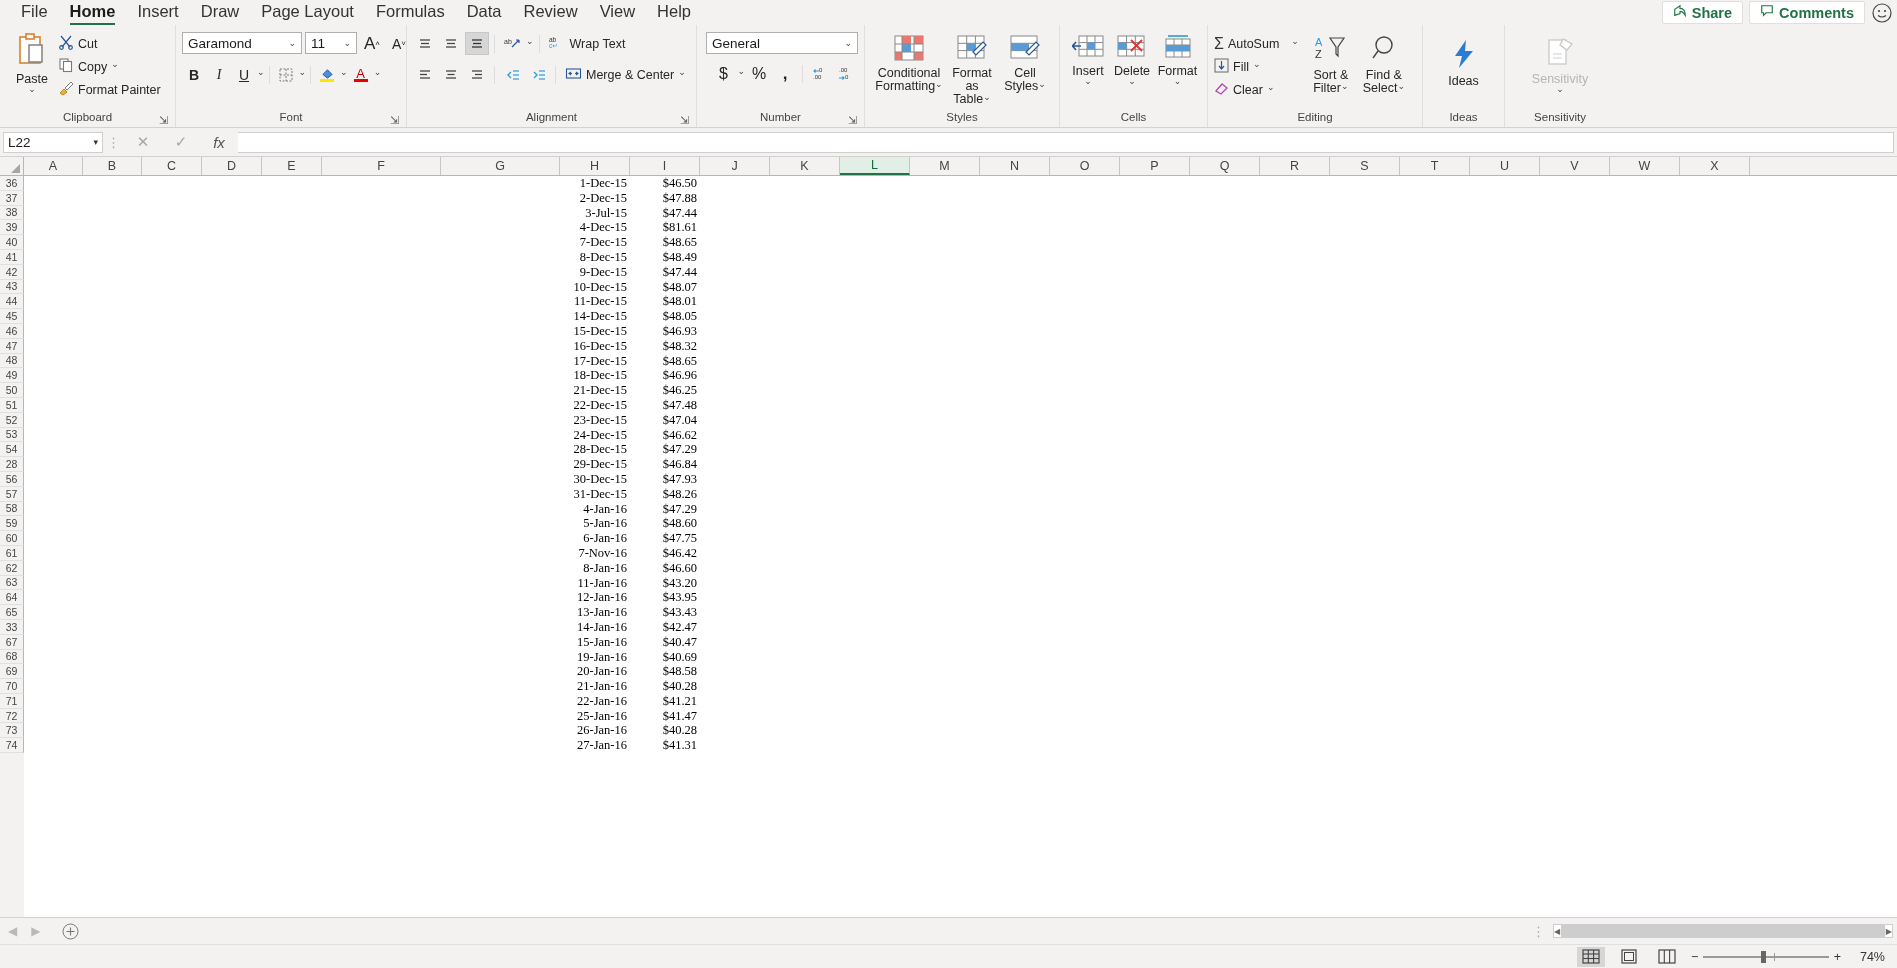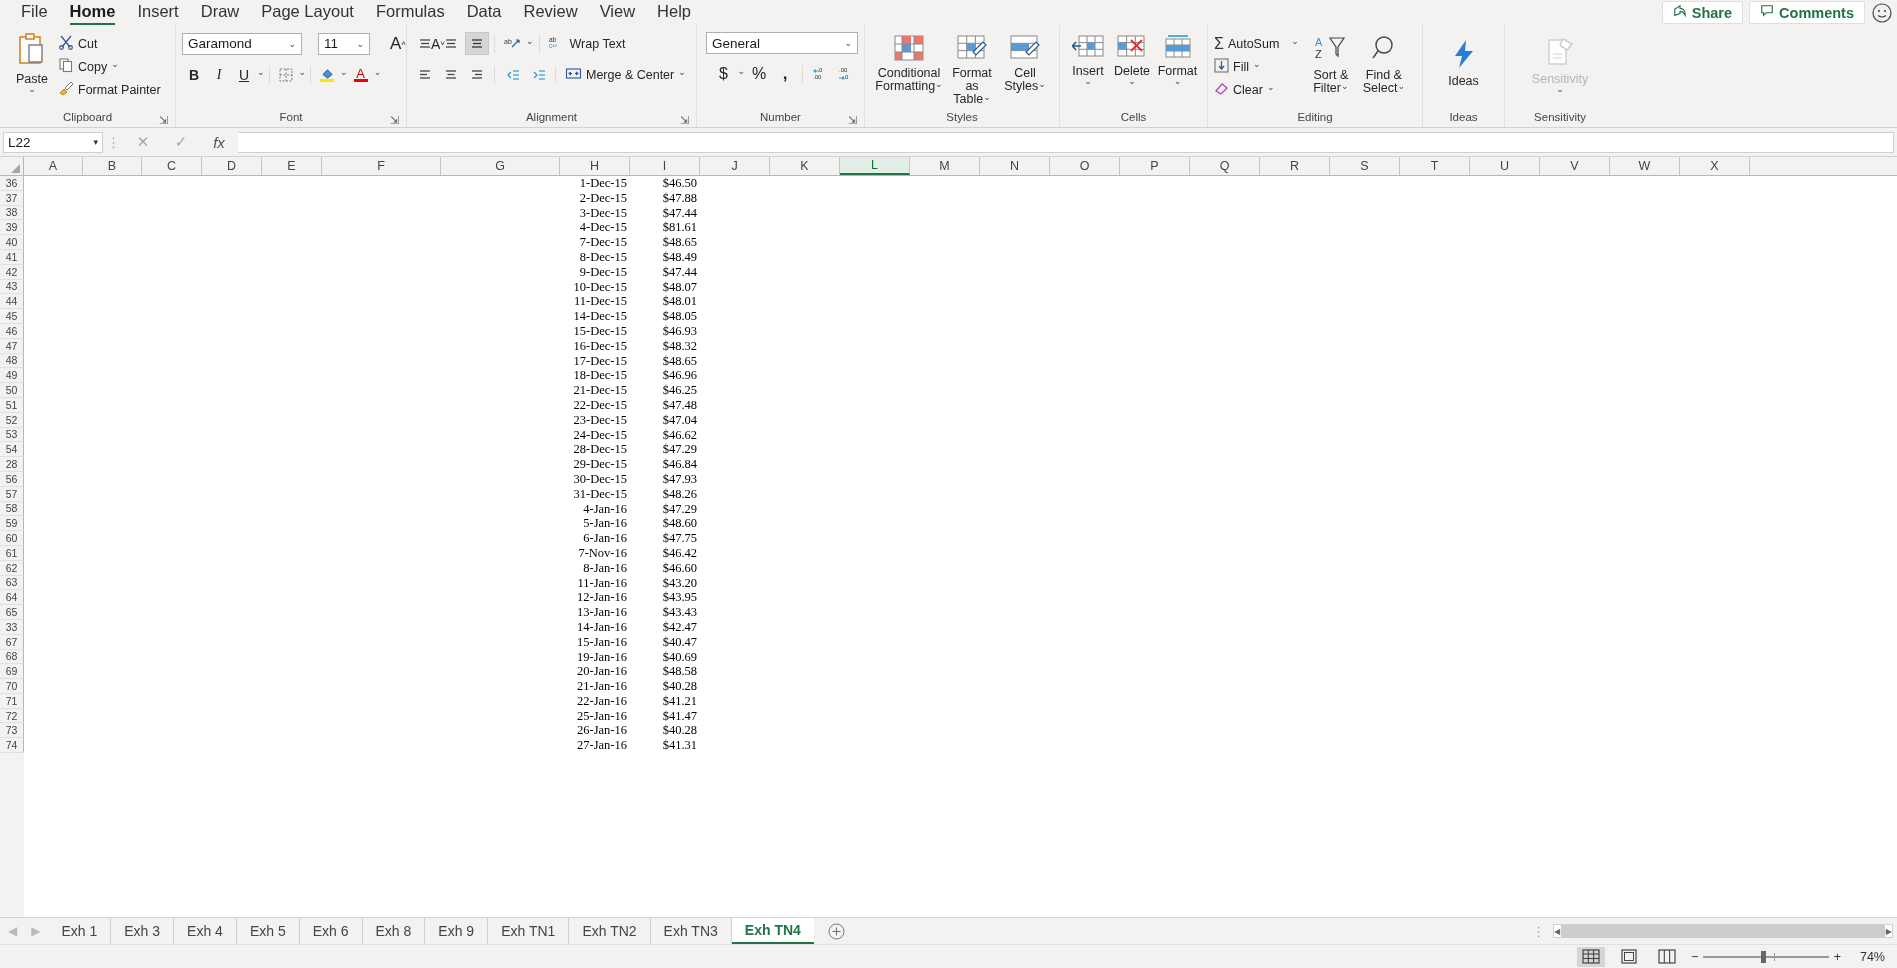--- a/index.html
+++ b/index.html
@@ -271,21 +271,21 @@
       </div>
     </div>
     <div class="group-label">
       <span>Clipboard</span>
       <span class="dialog-launcher">⇲</span>
     </div>
   </div>
 
   <div class="group" style="width:231px">
     <div class="group-body" style="flex-direction:column; padding-top:4px">
-      <div style="display:flex; gap:16px; align-items:center">
+      <div style="display:flex; gap:3px; ">
         <div class="combo" style="width:120px">
           <span class="cval">Garamond</span>
           <span class="cdrop">⌄</span>
         </div>
         <div class="combo" style="width:52px">
           <span class="cval">11</span>
           <span class="cdrop">⌄</span>
         </div>
         <div class="iconbtn">
             <span style="font-size:17px">A</span>
@@ -805,21 +805,21 @@
           <div class="cell" style="width: 70px;"></div>
         </div>
         <div class="grow">
           <div class="cell" style="width: 59px;"></div>
           <div class="cell" style="width: 59px;"></div>
           <div class="cell" style="width: 60px;"></div>
           <div class="cell" style="width: 60px;"></div>
           <div class="cell" style="width: 60px;"></div>
           <div class="cell" style="width: 119px;"></div>
           <div class="cell" style="width: 119px;"></div>
-          <div class="cell" style="width: 70px;">3-Dec-15</div>
+          <div class="cell" style="width: 70px;">3-Jul-15</div>
           <div class="cell" style="width: 70px;">$47.44</div>
           <div class="cell" style="width: 70px;"></div>
           <div class="cell" style="width: 70px;"></div>
           <div class="cell" style="width: 70px;"></div>
           <div class="cell" style="width: 70px;"></div>
           <div class="cell" style="width: 70px;"></div>
           <div class="cell" style="width: 70px;"></div>
           <div class="cell" style="width: 70px;"></div>
           <div class="cell" style="width: 70px;"></div>
           <div class="cell" style="width: 70px;"></div>
@@ -1768,33 +1768,20 @@
         </div>
       </div>
   </div>
 </div>
 
 <div class="sheetbar">
   <div class="navarrows">
     <span>◀</span>
     <span>▶</span>
   </div>
-  <div id="sheettab-host" style="display:flex">
-      <div class="stab">Exh 1</div>
-      <div class="stab">Exh 3</div>
-      <div class="stab">Exh 4</div>
-      <div class="stab">Exh 5</div>
-      <div class="stab">Exh 6</div>
-      <div class="stab">Exh 8</div>
-      <div class="stab">Exh 9</div>
-      <div class="stab">Exh TN1</div>
-      <div class="stab">Exh TN2</div>
-      <div class="stab">Exh TN3</div>
-      <div class="stab active">Exh TN4</div>
-    </div>
   <div class="addsheet">
     <svg width="17" height="17" viewBox="0 0 17 17">
         <circle cx="8.5" cy="8.5" r="7.5" fill="none" stroke="#777" stroke-width="1"></circle>
         <line x1="8.5" y1="4.5" x2="8.5" y2="12.5" stroke="#777" stroke-width="1.1"></line>
         <line x1="4.5" y1="8.5" x2="12.5" y2="8.5" stroke="#777" stroke-width="1.1"></line>
       </svg>
   </div>
   <div class="sheetbar-right">
     <span class="dots">⋮</span>
     <div class="hscroll hscroll-wide">

